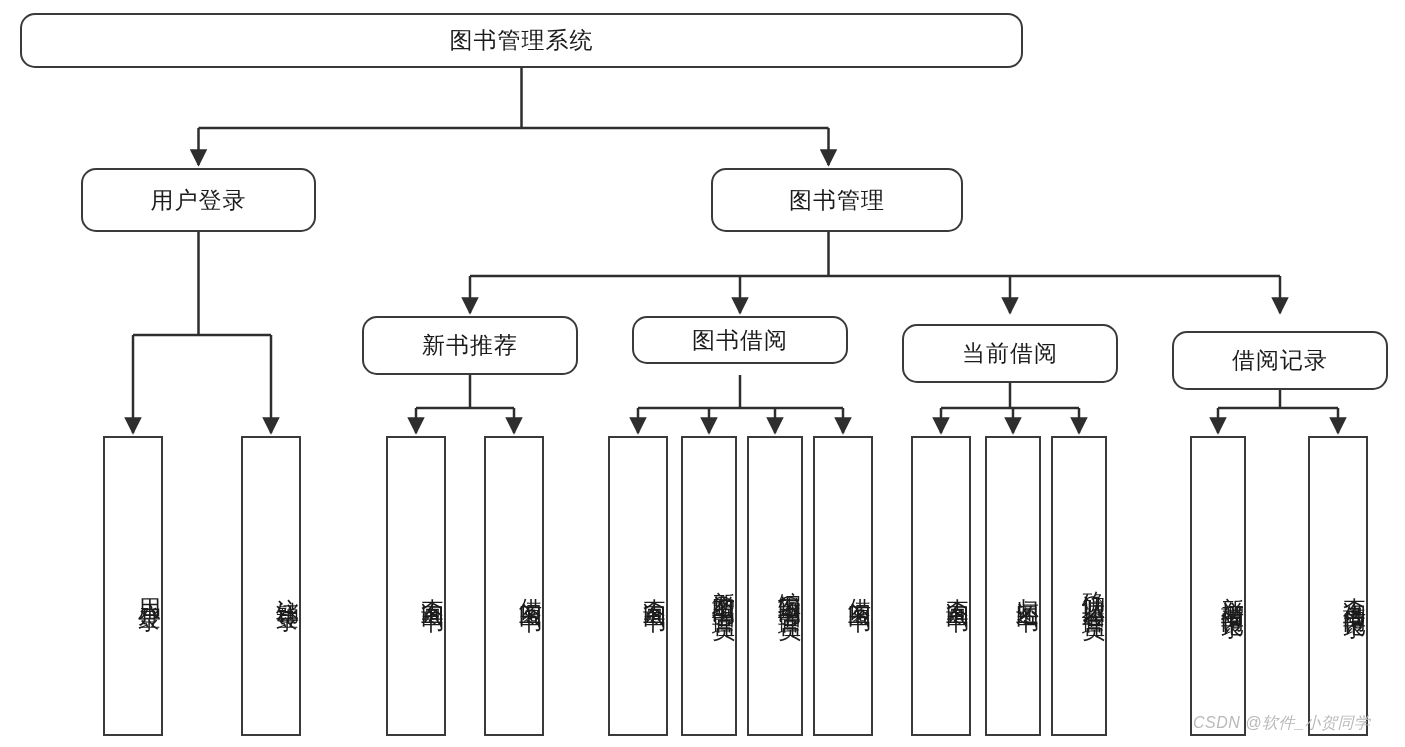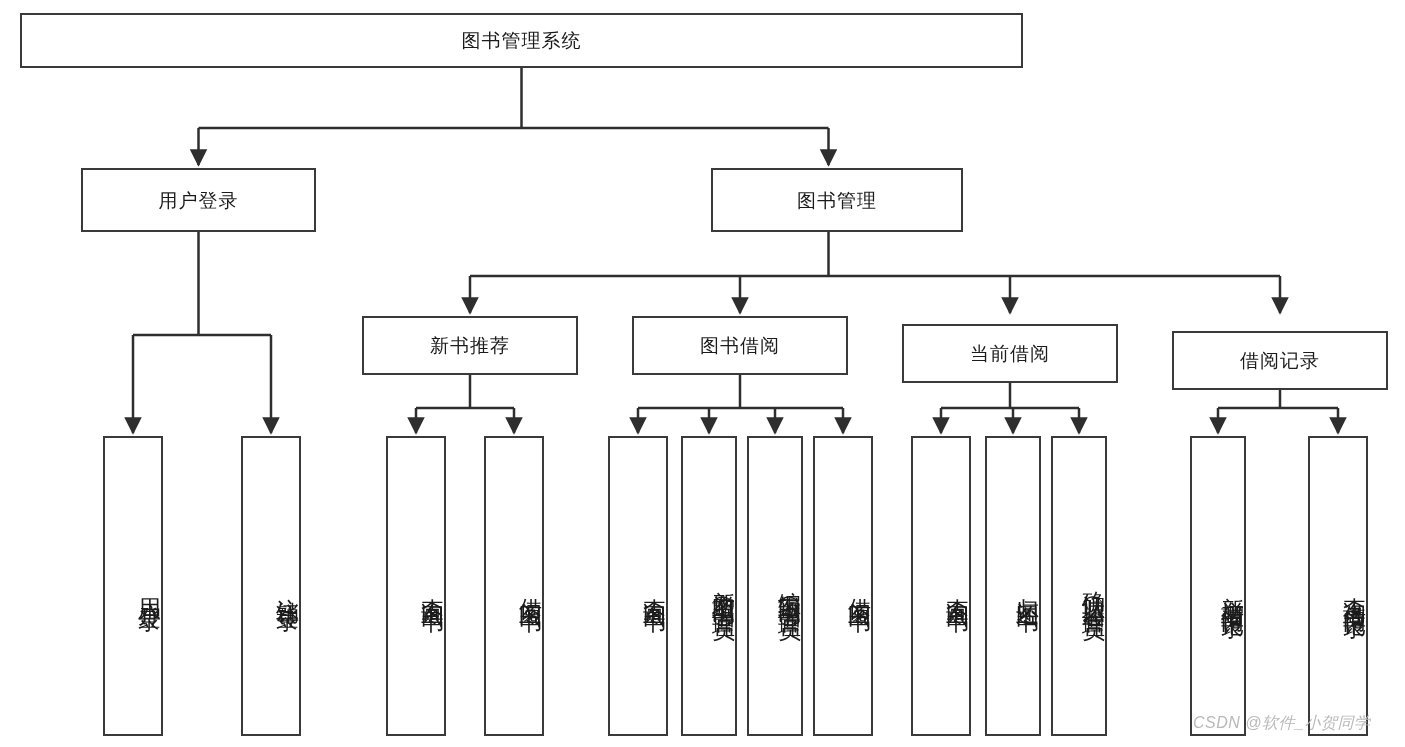--- a/index.html
+++ b/index.html
@@ -29,24 +29,25 @@
     position: absolute;
     box-sizing: border-box;
     background: #ffffff;
     border: 2px solid #3a3a3a;
     display: flex;
     align-items: center;
     justify-content: center;
     color: #1b1b1b;
   }
   .node-h {
-    font-size: 19px;
+    font-size: 23px;
     letter-spacing: 1px;
     line-height: 1;
     white-space: nowrap;
+    border-radius: 15px;
   }
   .node-v {
     writing-mode: vertical-rl;
     text-orientation: upright;
     font-size: 23px;
     letter-spacing: 4px;
     line-height: 1;
     padding-top: 4px;
     align-items: flex-start;
     justify-content: center;
@@ -120,21 +121,21 @@
       </div>
       <div class="node node-h" style="left: 81px; top: 168px; width: 235px; height: 64px;">
         <span>用户登录</span>
       </div>
       <div class="node node-h" style="left: 711px; top: 168px; width: 252px; height: 64px;">
         <span>图书管理</span>
       </div>
       <div class="node node-h" style="left: 362px; top: 316px; width: 216px; height: 59px;">
         <span>新书推荐</span>
       </div>
-      <div class="node node-h" style="left: 632px; top: 316px; width: 216px; height: 59px;">
+      <div class="node node-h" style="left: 632px; top: 316px; width: 216px; height: 48px;">
         <span>图书借阅</span>
       </div>
       <div class="node node-h" style="left: 902px; top: 324px; width: 216px; height: 59px;">
         <span>当前借阅</span>
       </div>
       <div class="node node-h" style="left: 1172px; top: 316px; width: 216px; height: 59px; margin-top: 15px;">
         <span>借阅记录</span>
       </div>
       <div class="node node-v" style="left: 103px; top: 436px; width: 60px; height: 300px;">
         <span>用户登录</span>

